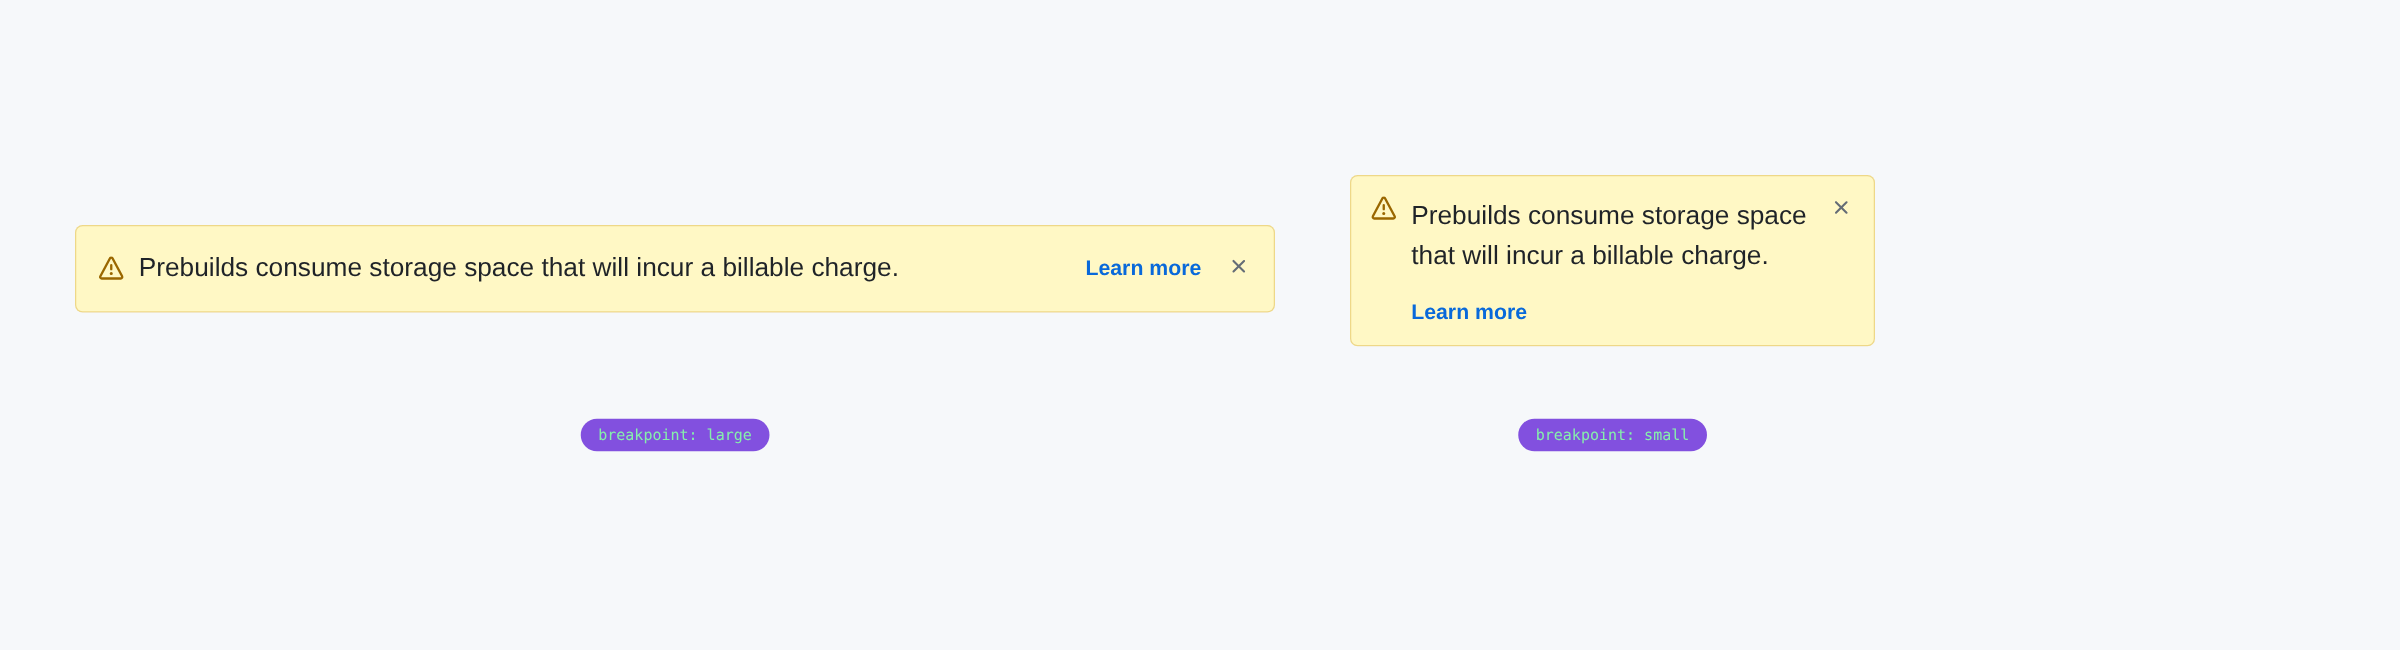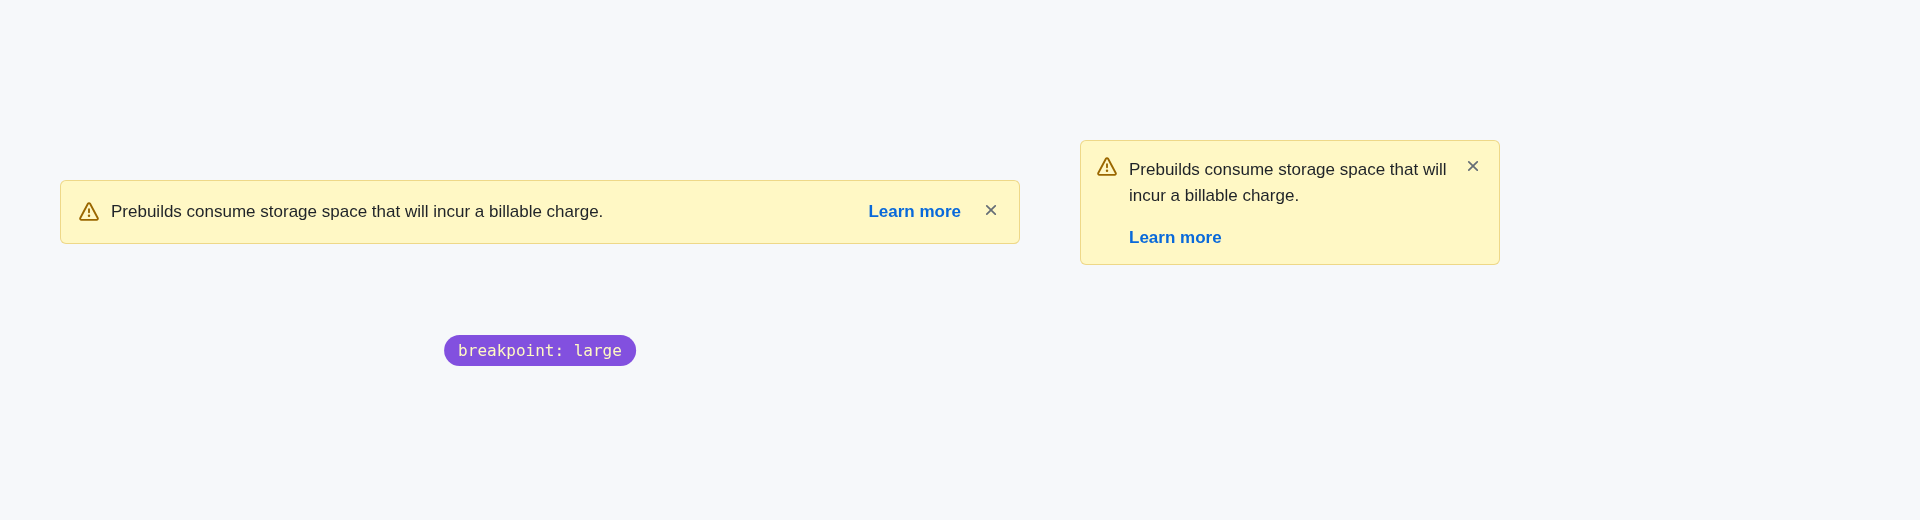--- a/index.html
+++ b/index.html
@@ -62,21 +62,21 @@
       align-items: center;
       gap: 16px;
     }
     .banner-content-small {
       flex-direction: column;
       align-items: flex-start;
       gap: 20px;
     }
     .banner-text {
       color: #1f2328;
-      font-size: 17px;
+      font-size: 21px;
       line-height: 1.5;
     }
     .banner-link {
       color: #0969da;
       font-size: 17px;
       font-weight: 700;
       text-decoration: none;
       cursor: pointer;
       white-space: nowrap;
     }
@@ -99,23 +99,23 @@
     .banner-small .banner-close {
       position: absolute;
       top: 16px;
       right: 16px;
     }
     .breakpoint-label {
       position: absolute;
       left: 50%;
       transform: translateX(-50%);
       background: #8250df;
-      color: #fef9c3;
+      color: #86efac;
       font-family: ui-monospace, SFMono-Regular, "SF Mono", Menlo, Consolas, monospace;
-      font-size: 16px;
+      font-size: 12px;
       padding: 6px 14px;
       border-radius: 999px;
       white-space: nowrap;
     }
     .breakpoint-large {
       top: 335px;
     }
     .breakpoint-small {
       top: 335px;
     }
@@ -156,14 +156,15 @@
         <a class="banner-link">Learn more</a>
       </div>
       <button class="banner-close" aria-label="Close">
         <span>
           <svg width="18" height="18" viewBox="0 0 16 16" fill="currentColor">
             <path d="M3.72 3.72a.75.75 0 0 1 1.06 0L8 6.94l3.22-3.22a.749.749 0 0 1 1.275.326.749.749 0 0 1-.215.734L9.06 8l3.22 3.22a.749.749 0 0 1-.326 1.275.749.749 0 0 1-.734-.215L8 9.06l-3.22 3.22a.751.751 0 0 1-1.042-.018.751.751 0 0 1-.018-1.042L6.94 8 3.72 4.78a.75.75 0 0 1 0-1.06Z"></path>
           </svg>
         </span>
       </button>
     </div>
+    <div class="breakpoint-label breakpoint-small">breakpoint: small</div>
   </div>
 </div>
 
 </body></html>

